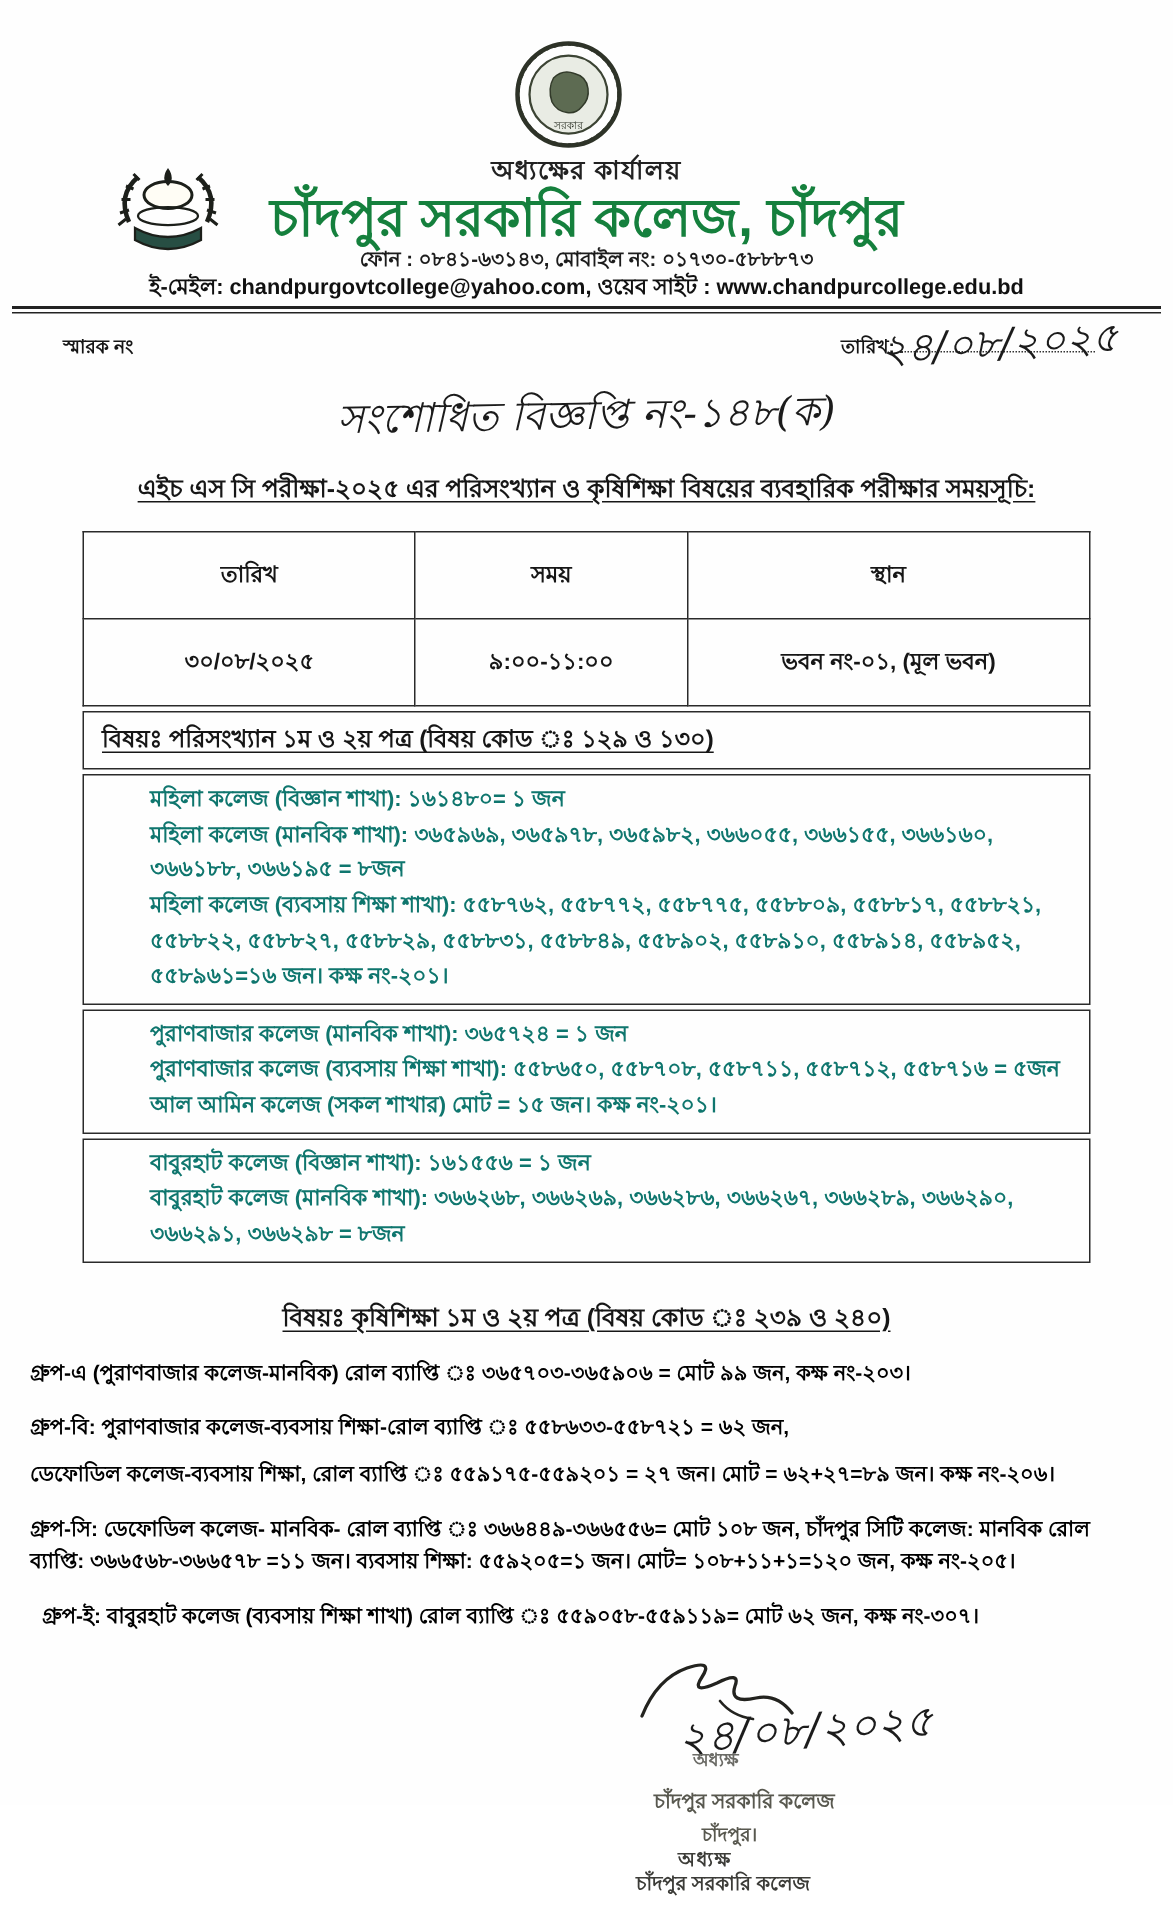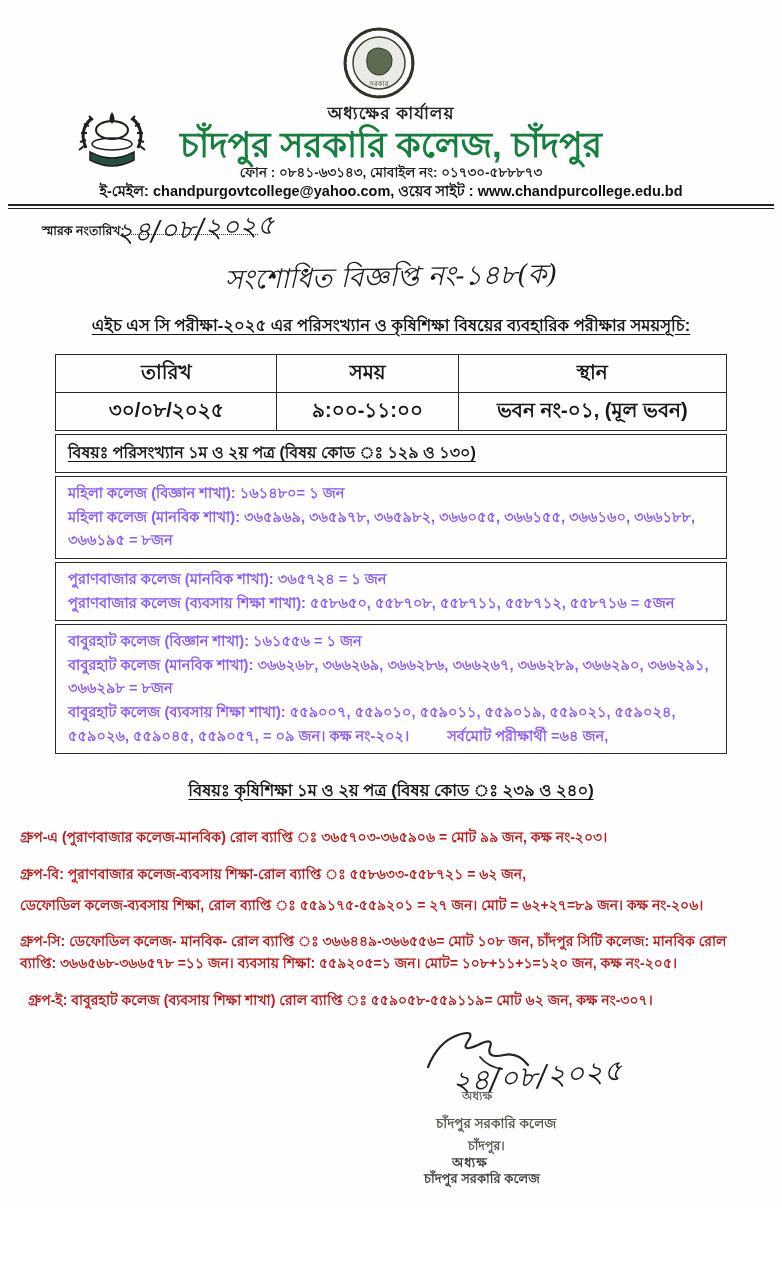--- a/index.html
+++ b/index.html
@@ -22,49 +22,49 @@
   .college-name { position:absolute; top:118px; width:100%; text-align:center;
                   font-size:35px; font-weight:800; color:#15803d; }
   .phone-line { position:absolute; top:162px; width:100%; text-align:center;
                 font-size:13.5px; font-weight:700; color:#1c1c1c; }
   .email-line { position:absolute; top:180px; width:100%; text-align:center;
                 font-size:14.5px; font-weight:700; color:#111; }
   .rule-double { position:absolute; top:204px; left:8px; right:8px; height:5px;
                  border-top:2px solid #222; border-bottom:1px solid #222; }
 
   
-  .memo-row { display:flex; align-items:flex-start;
+  .memo-row { display:flex; justify-content:space-between; align-items:flex-start;
               padding:10px 42px 0 42px; font-size:12.5px; font-weight:700; }
   .date-wrap { position:relative; padding-right:10px; }
   .dotted { display:inline-block; width:130px; border-bottom:1px dotted #333; height:12px; }
   .handwriting { font-family:"DejaVu Serif",serif; font-style:italic; font-weight:400; color:#1b1b1b; }
   .date-hand { position:absolute; right:-6px; top:-14px; font-size:27px; transform:rotate(-3deg); white-space:nowrap; }
 
   .notice-title { text-align:center; margin-top:14px; font-size:27px; transform:rotate(-1deg); }
   .main-heading { text-align:center; margin-top:12px; font-size:16.5px; font-weight:800;
                   text-decoration:underline; text-underline-offset:3px; }
 
   
   .sched { width:672px; margin:14px auto 0 auto; border-collapse:collapse; }
   .sched th,.sched td { border:1.6px solid #2a2a2a; text-align:center;
-                        font-size:20px; font-weight:700; padding:2px 6px; }
+                        font-size:15px; font-weight:700; padding:16px 6px; }
   .sched th { font-weight:800; }
 
   .box { width:672px; margin:3px auto 0 auto; border:1.6px solid #2a2a2a;
          padding:5px 12px; }
   .subject-heading { font-size:16px; font-weight:800; }
   .subject-heading span { text-decoration:underline; text-underline-offset:3px;margin-top:45px; }
-  .box p { font-size:14.6px; font-weight:700; line-height:1.62; color:#8b5cf6; }
+  .box p { font-size:14.6px; font-weight:700; line-height:1.62; color:#0f766e;margin-left:32px; }
   .total-inline { margin-left:34px; }
 
   
   .agri-heading { text-align:center; margin-top:24px; font-size:16.5px; font-weight:800; }
   .agri-heading span { text-decoration:underline; text-underline-offset:3px; }
   .groups { padding:12px 24px 0 20px; }
-  .group { font-size:14px; font-weight:600; line-height:1.55; margin-bottom:15px; color:#b91c1c;margin-top:10px; }
+  .group { font-size:14px; font-weight:600; line-height:1.55; margin-bottom:15px; color:#000000; }
   .group .glabel { font-weight:800; }
   .group .cont { margin-top:9px; }
   .g-indent { padding-left:8px; }
 
   
   .sig-area { position:relative; height:230px; margin-top:14px; }
   .sig-svg { position:absolute; }
   .sig-date1 { position:absolute; left:452px; top:26px; font-size:29px; transform:rotate(-4deg); white-space:nowrap; }
   .sig-desig { position:absolute; left:462px; top:60px; font-size:12px; color:#6b6b66; font-weight:700; }
   .sig-college { position:absolute; left:436px; top:86px; font-size:13.5px; color:#58584f; font-weight:700; }
@@ -140,34 +140,32 @@
     </tbody>
   </table>
 
   <div class="box subject-heading">
     <span>বিষয়ঃ পরিসংখ্যান ১ম ও ২য় পত্র (বিষয় কোড ঃ ১২৯ ও ১৩০)</span>
   </div>
 
   <div class="box">
     <p>মহিলা কলেজ (বিজ্ঞান শাখা): ১৬১৪৮০= ১ জন</p>
     <p>মহিলা কলেজ (মানবিক শাখা): ৩৬৫৯৬৯, ৩৬৫৯৭৮, ৩৬৫৯৮২, ৩৬৬০৫৫, ৩৬৬১৫৫, ৩৬৬১৬০, ৩৬৬১৮৮, ৩৬৬১৯৫ = ৮জন</p>
+    <p>মহিলা কলেজ (ব্যবসায় শিক্ষা শাখা): ৫৫৮৭৬২, ৫৫৮৭৭২, ৫৫৮৭৭৫, ৫৫৮৮০৯, ৫৫৮৮১৭, ৫৫৮৮২১, ৫৫৮৮২২, ৫৫৮৮২৭, ৫৫৮৮২৯, ৫৫৮৮৩১, ৫৫৮৮৪৯, ৫৫৮৯০২, ৫৫৮৯১০, ৫৫৮৯১৪, ৫৫৮৯৫২, ৫৫৮৯৬১=১৬ জন। কক্ষ নং-২০১।</p>
   </div>
 
   <div class="box">
     <p>পুরাণবাজার কলেজ (মানবিক শাখা): ৩৬৫৭২৪ = ১ জন</p>
     <p>পুরাণবাজার কলেজ (ব্যবসায় শিক্ষা শাখা): ৫৫৮৬৫০, ৫৫৮৭০৮, ৫৫৮৭১১, ৫৫৮৭১২, ৫৫৮৭১৬ = ৫জন</p>
+    <p>আল আমিন কলেজ (সকল শাখার)  মোট = ১৫ জন। কক্ষ নং-২০১।</p>
   </div>
 
   <div class="box">
     <p>বাবুরহাট কলেজ (বিজ্ঞান শাখা): ১৬১৫৫৬ = ১ জন</p>
     <p>বাবুরহাট কলেজ (মানবিক শাখা): ৩৬৬২৬৮, ৩৬৬২৬৯, ৩৬৬২৮৬, ৩৬৬২৬৭, ৩৬৬২৮৯, ৩৬৬২৯০, ৩৬৬২৯১, ৩৬৬২৯৮ = ৮জন</p>
-    <p>
-      <span>বাবুরহাট কলেজ (ব্যবসায় শিক্ষা শাখা): ৫৫৯০০৭, ৫৫৯০১০, ৫৫৯০১১, ৫৫৯০১৯, ৫৫৯০২১, ৫৫৯০২৪, ৫৫৯০২৬, ৫৫৯০৪৫, ৫৫৯০৫৭, = ০৯ জন। কক্ষ নং-২০২।</span>
-      <span class="total-inline">সর্বমোট পরীক্ষার্থী =৬৪ জন,</span>
-    </p>
   </div>
 
   <div class="agri-heading">
     <span>বিষয়ঃ কৃষিশিক্ষা ১ম ও ২য় পত্র (বিষয় কোড ঃ ২৩৯ ও ২৪০)</span>
   </div>
 
   <div class="groups">
     <div class="group">
       <span class="glabel">গ্রুপ-এ</span>
       <span>(পুরাণবাজার কলেজ-মানবিক) রোল ব্যাপ্তি ঃ ৩৬৫৭০৩-৩৬৫৯০৬ = মোট ৯৯ জন, কক্ষ নং-২০৩।</span>

